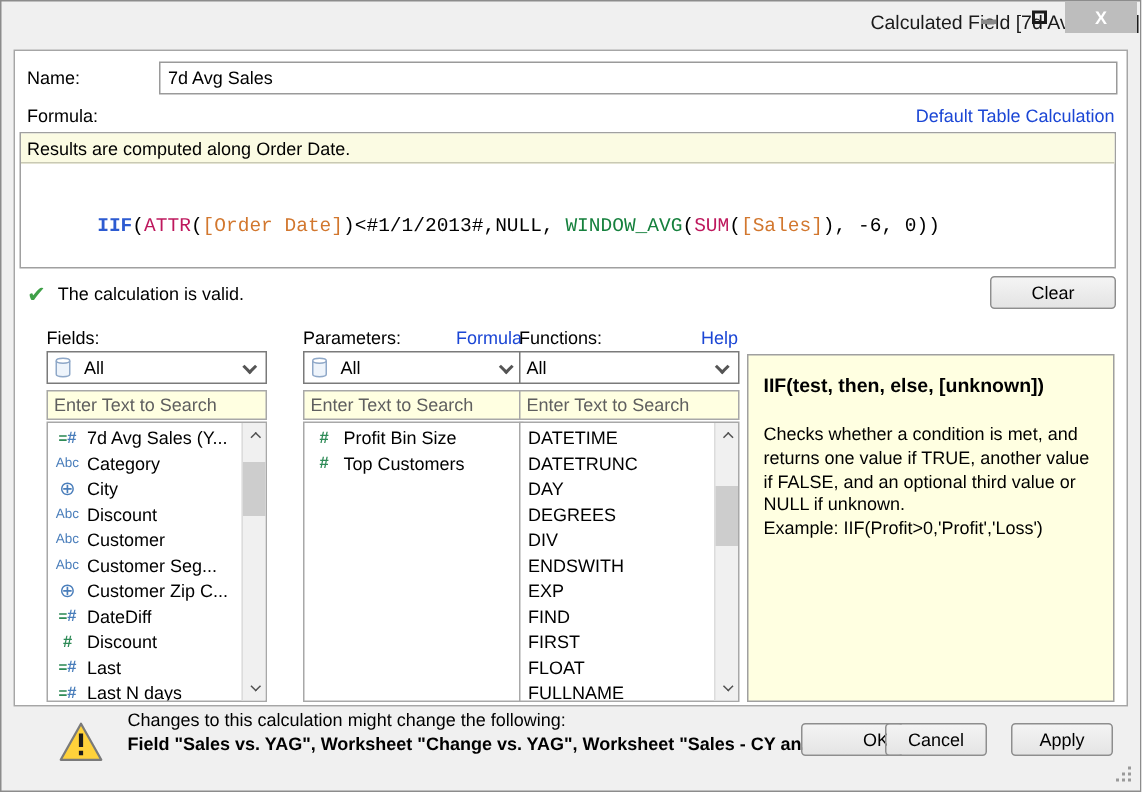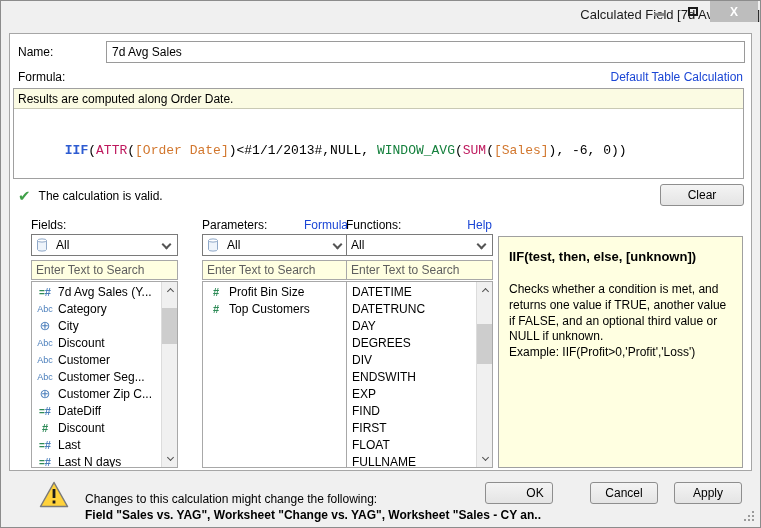--- a/index.html
+++ b/index.html
@@ -81,24 +81,24 @@
   .funcs .sb-thumb { top:42px; height:40px; }
 
   
   .helpbox { position:absolute; left:488px; right:8px; top:20px; bottom:0; background:#ffffe1; border:1px solid #a0a0a0; padding:12px 10px; }
   .help-title { font-weight:bold; font-size:13px; margin-bottom:18px; }
   .help-body { line-height:1.32; }
 
   
   .footer { position:absolute; left:0; right:0; bottom:0; height:56px; }
   .warn-icon { position:absolute; left:38px; top:10px; }
-  .warn-text { position:absolute; left:84px; top:21px; right:270px; }
+  .warn-text { position:absolute; left:84px; top:2px; right:270px; }
   .warn-line2 { font-weight:bold; margin-top:2px; white-space:nowrap; }
   .footer .btn { position:absolute; top:11px; width:68px; }
-  .ok-btn { left:484px;padding-left:32px; }
+  .ok-btn { left:533px;padding-left:32px; }
   .cancel-btn { left:589px; }
   .apply-btn { left:673px; }
   .grip { position:absolute; right:6px; bottom:6px; width:10px; height:10px; }
   .grip i { position:absolute; width:2px; height:2px; background:#9a9a9a; }
 </style>
 </head>
 <body>
 
 <div class="dialog">
 

